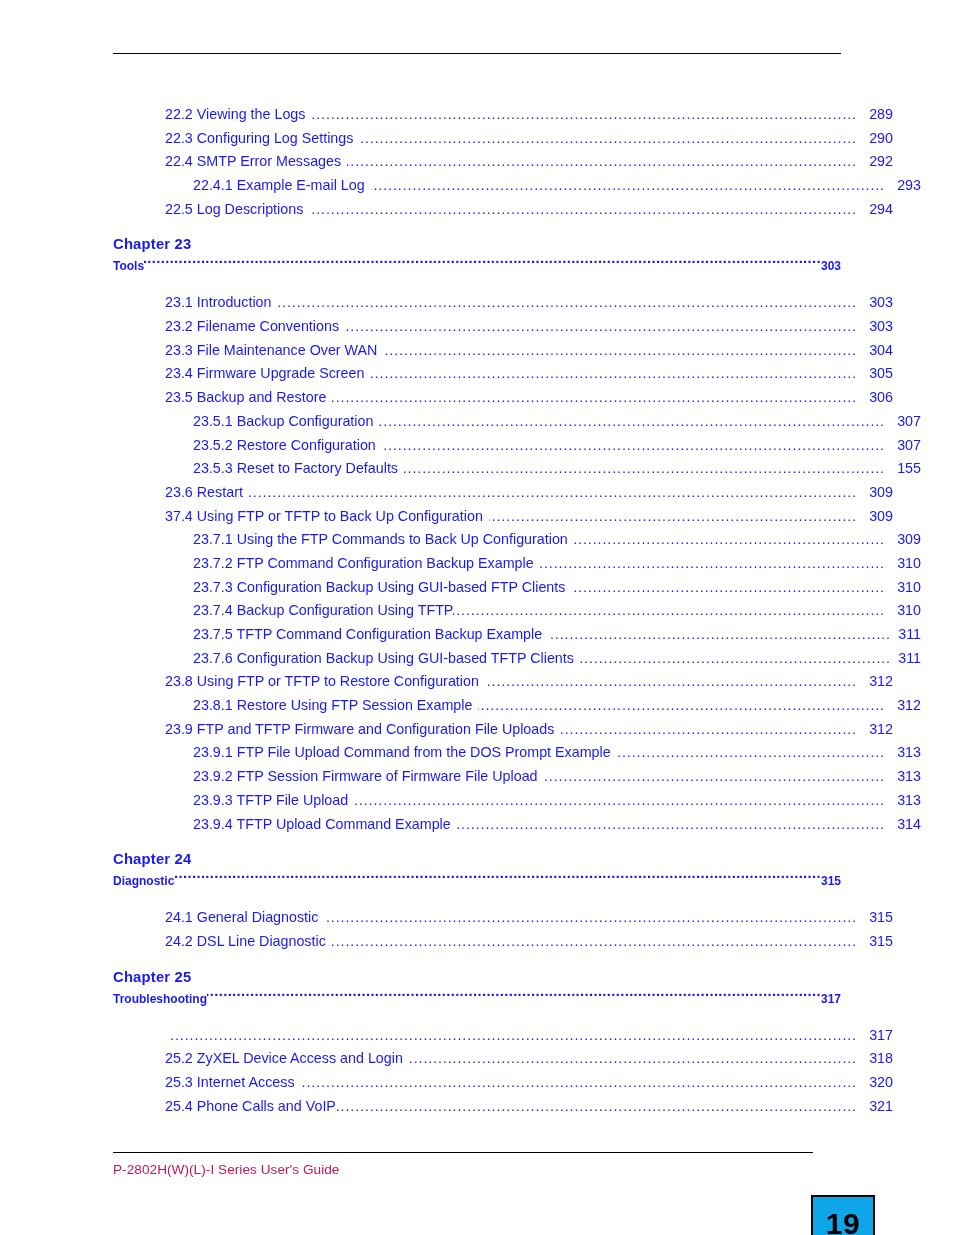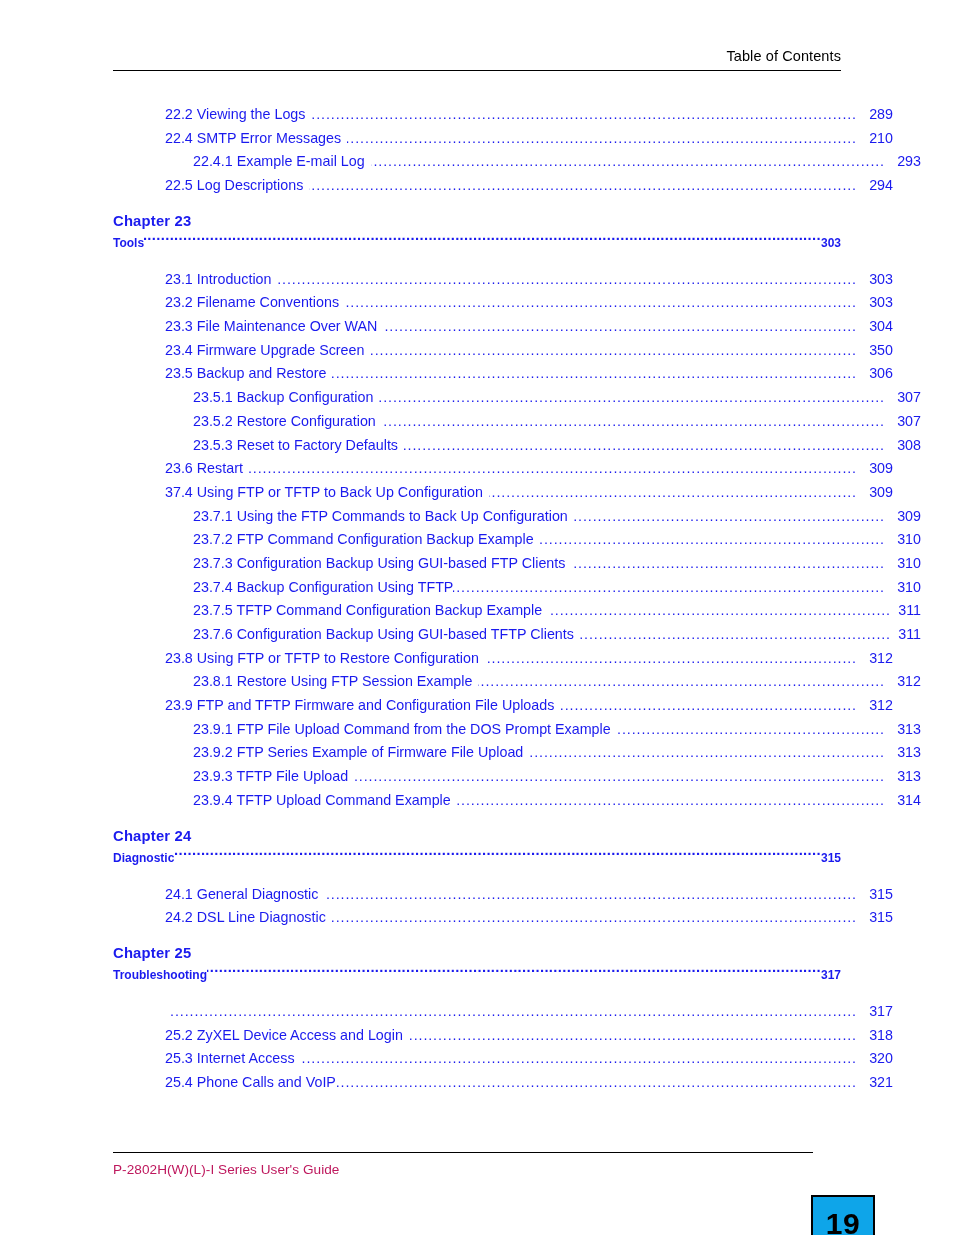--- a/index.html
+++ b/index.html
@@ -177,34 +177,38 @@
     line-height: 1;
     letter-spacing: 0.5px;
   }
 </style>
 </head>
 <body>
 
 <div class="page">
 
   <div class="header">
-    <div class="header-title">Table of Contents</div>
     <div class="header-rule"></div>
   </div>
 
   <div class="toc" id="toc-root">
       <div class="toc-entry lvl1 gap-pre-wide gap-wide">
         <span class="label">22.2 Viewing the Logs</span>
         <span class="leader"></span>
         <span class="pageno">289</span>
       </div>
       <div class="toc-entry lvl1 gap-pre-wide gap-wide">
+        <span class="label">22.3 Configuring Log Settings</span>
+        <span class="leader"></span>
+        <span class="pageno">290</span>
+      </div>
+      <div class="toc-entry lvl1 gap-pre-wide gap-wide">
         <span class="label">22.4 SMTP Error Messages</span>
         <span class="leader"></span>
-        <span class="pageno">210</span>
+        <span class="pageno">292</span>
       </div>
       <div class="toc-entry lvl2 gap-pre-wide gap-wide">
         <span class="label">22.4.1 Example E-mail Log</span>
         <span class="leader"></span>
         <span class="pageno">293</span>
       </div>
       <div class="toc-entry lvl1 gap-pre-wide gap-wide">
         <span class="label">22.5 Log Descriptions</span>
         <span class="leader"></span>
         <span class="pageno">294</span>
@@ -228,41 +232,41 @@
         <span class="pageno">303</span>
       </div>
       <div class="toc-entry lvl1 gap-pre-wide gap-wide">
         <span class="label">23.3 File Maintenance Over WAN</span>
         <span class="leader"></span>
         <span class="pageno">304</span>
       </div>
       <div class="toc-entry lvl1 gap-pre-wide gap-wide">
         <span class="label">23.4 Firmware Upgrade Screen</span>
         <span class="leader"></span>
-        <span class="pageno">350</span>
+        <span class="pageno">305</span>
       </div>
       <div class="toc-entry lvl1 gap-pre-wide gap-wide">
         <span class="label">23.5 Backup and Restore</span>
         <span class="leader"></span>
         <span class="pageno">306</span>
       </div>
       <div class="toc-entry lvl2 gap-pre-wide gap-wide">
         <span class="label">23.5.1 Backup Configuration</span>
         <span class="leader"></span>
         <span class="pageno">307</span>
       </div>
       <div class="toc-entry lvl2 gap-pre-wide gap-wide">
         <span class="label">23.5.2 Restore Configuration</span>
         <span class="leader"></span>
         <span class="pageno">307</span>
       </div>
       <div class="toc-entry lvl2 gap-pre-wide gap-wide">
         <span class="label">23.5.3 Reset to Factory Defaults</span>
         <span class="leader"></span>
-        <span class="pageno">308</span>
+        <span class="pageno">155</span>
       </div>
       <div class="toc-entry lvl1 gap-pre-wide gap-wide">
         <span class="label">23.6 Restart</span>
         <span class="leader"></span>
         <span class="pageno">309</span>
       </div>
       <div class="toc-entry lvl1 gap-pre-wide gap-wide">
         <span class="label">37.4 Using FTP or TFTP to Back Up Configuration</span>
         <span class="leader"></span>
         <span class="pageno">309</span>
@@ -311,21 +315,21 @@
         <span class="label">23.9 FTP and TFTP Firmware and Configuration File Uploads</span>
         <span class="leader"></span>
         <span class="pageno">312</span>
       </div>
       <div class="toc-entry lvl2 gap-pre-wide gap-wide">
         <span class="label">23.9.1 FTP File Upload Command from the DOS Prompt Example</span>
         <span class="leader"></span>
         <span class="pageno">313</span>
       </div>
       <div class="toc-entry lvl2 gap-pre-wide gap-wide">
-        <span class="label">23.9.2 FTP Series Example of Firmware File Upload</span>
+        <span class="label">23.9.2 FTP Session Firmware of Firmware File Upload</span>
         <span class="leader"></span>
         <span class="pageno">313</span>
       </div>
       <div class="toc-entry lvl2 gap-pre-wide gap-wide">
         <span class="label">23.9.3 TFTP File Upload</span>
         <span class="leader"></span>
         <span class="pageno">313</span>
       </div>
       <div class="toc-entry lvl2 gap-pre-wide gap-wide">
         <span class="label">23.9.4 TFTP Upload Command Example</span>

